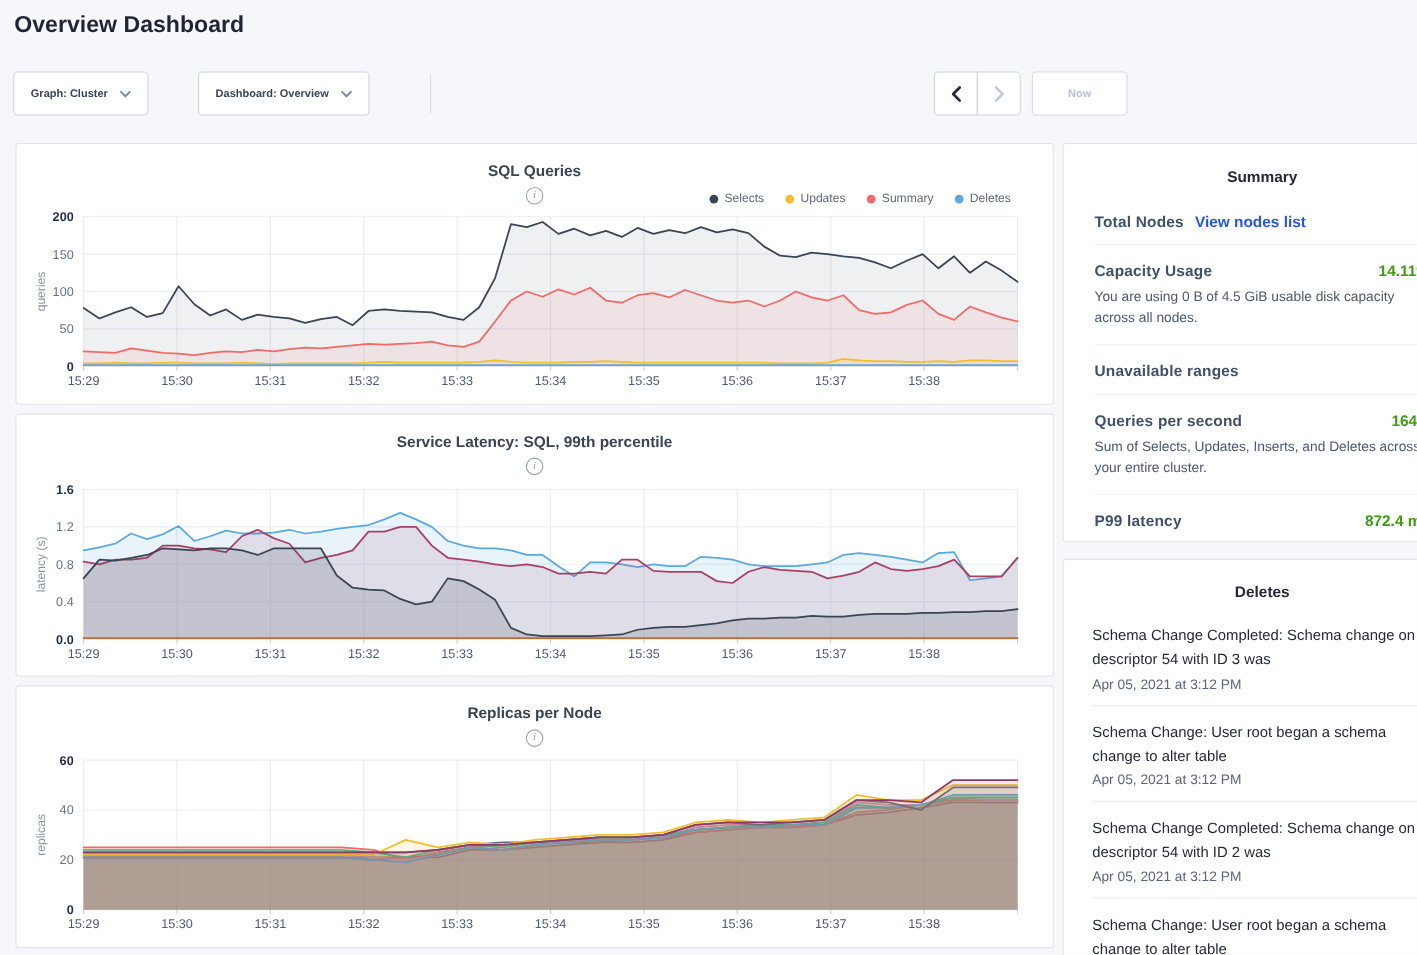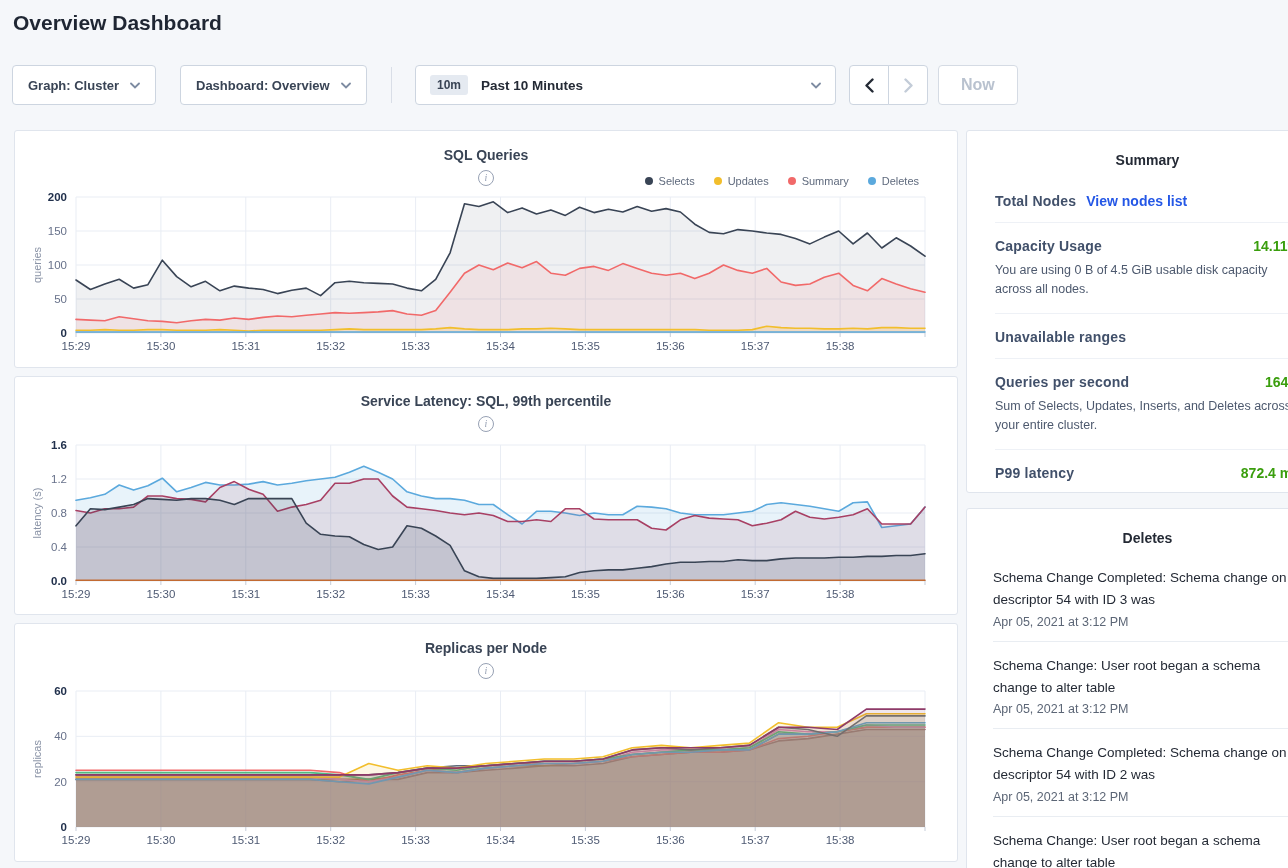--- a/index.html
+++ b/index.html
@@ -5,33 +5,33 @@
   * { margin:0; padding:0; box-sizing:border-box; }
   html,body { width:1288px; height:868px; overflow:hidden; }
   body { background:#f5f7fa; font-family:"Liberation Sans","DejaVu Sans",sans-serif; color:#242a35; }
   #app { position:relative; width:1288px; height:868px; }
 
   .page-title { position:absolute; left:13px; top:11px; font-size:21px; font-weight:700; color:#1f2633; }
 
   
   .drop-btn { position:absolute; top:65px; height:40px; display:flex; align-items:center; gap:11px;
               background:#fff; border:1px solid #cdd5e0; border-radius:4px; padding:0 15px;
-              font-size:13px; font-weight:700; color:#394455; cursor:pointer; }
+              font-size:10px; font-weight:700; color:#394455; cursor:pointer; }
   .caret { width:10px; height:7px; }
   .toolbar-divider { position:absolute; left:391px; top:67px; width:1px; height:36px; background:#d9dee7; }
   .time-widget { position:absolute; left:415px; top:65px; width:421px; height:40px; background:#fff;
                  border:1px solid #cdd5e0; border-radius:4px; display:flex; align-items:center; padding:0 14px; cursor:pointer; }
   .time-badge { background:#e5eaf1; border-radius:3px; padding:3px 7px; font-size:12px; font-weight:700; color:#394455; margin-right:13px; }
   .time-label { font-size:13.5px; font-weight:700; color:#242a35; flex:1; }
   .nav-btn { position:absolute; top:65px; width:40px; height:40px; background:#fff; border:1px solid #cdd5e0;
              display:flex; align-items:center; justify-content:center; cursor:pointer; }
   #prev-btn { left:849px; border-radius:4px 0 0 4px; color:#242a35; }
   #next-btn { left:888px; border-radius:0 4px 4px 0; color:#c3ccd8; }
-  #now-btn  { position:absolute; left:938px; top:65px; height:40px; padding:0 22px; background:#fff;
-              border:1px solid #d5dbe4; border-radius:4px; font-size:16px; font-weight:700; color:#b9c2cf; }
+  #now-btn  { position:absolute; left:938px; top:65px; height:40px; padding:0 32px; background:#fff;
+              border:1px solid #d5dbe4; border-radius:4px; font-size:10px; font-weight:700; color:#b9c2cf; }
 
   .card { position:absolute; background:#fff; border:1px solid #e0e5ed; border-radius:3px; }
 
   
   .chart-card { left:14px; width:944px; }
   #chart-0 { top:130px; height:238px; }
   #chart-1 { top:376px; height:239px; }
   #chart-2 { top:623px; height:239px; }
   .chart-title-row { position:absolute; left:0; right:0; top:16px; display:flex; justify-content:center; align-items:center; gap:7px;flex-direction:column; }
   .chart-title { font-size:14px; font-weight:700; color:#394455; }
@@ -80,27 +80,20 @@
       </svg>
   </div>
   <div class="drop-btn" style="left:180px;">
     <span>Dashboard: Overview</span>
     <svg class="caret" viewBox="0 0 10 7">
         <polyline points="1,1.5 5,5.5 9,1.5" fill="none" stroke="#7d8ba1" stroke-width="1.8" stroke-linecap="round"></polyline>
       </svg>
   </div>
   <div class="toolbar-divider"></div>
 
-  <div class="time-widget">
-    <span class="time-badge">10m</span>
-    <span class="time-label">Past 10 Minutes</span>
-    <svg class="caret" viewBox="0 0 10 7">
-        <polyline points="1,1.5 5,5.5 9,1.5" fill="none" stroke="#7d8ba1" stroke-width="1.8" stroke-linecap="round"></polyline>
-      </svg>
-  </div>
   <div class="nav-btn" id="prev-btn">
     <svg width="9" height="15" viewBox="0 0 9 15">
         <polyline points="7.5,1.5 1.5,7.5 7.5,13.5" fill="none" stroke="currentColor" stroke-width="2.4" stroke-linecap="round" stroke-linejoin="round"></polyline>
       </svg>
   </div>
   <div class="nav-btn" id="next-btn">
     <svg width="9" height="15" viewBox="0 0 9 15">
         <polyline points="1.5,1.5 7.5,7.5 1.5,13.5" fill="none" stroke="currentColor" stroke-width="2.4" stroke-linecap="round" stroke-linejoin="round"></polyline>
       </svg>
   </div>

